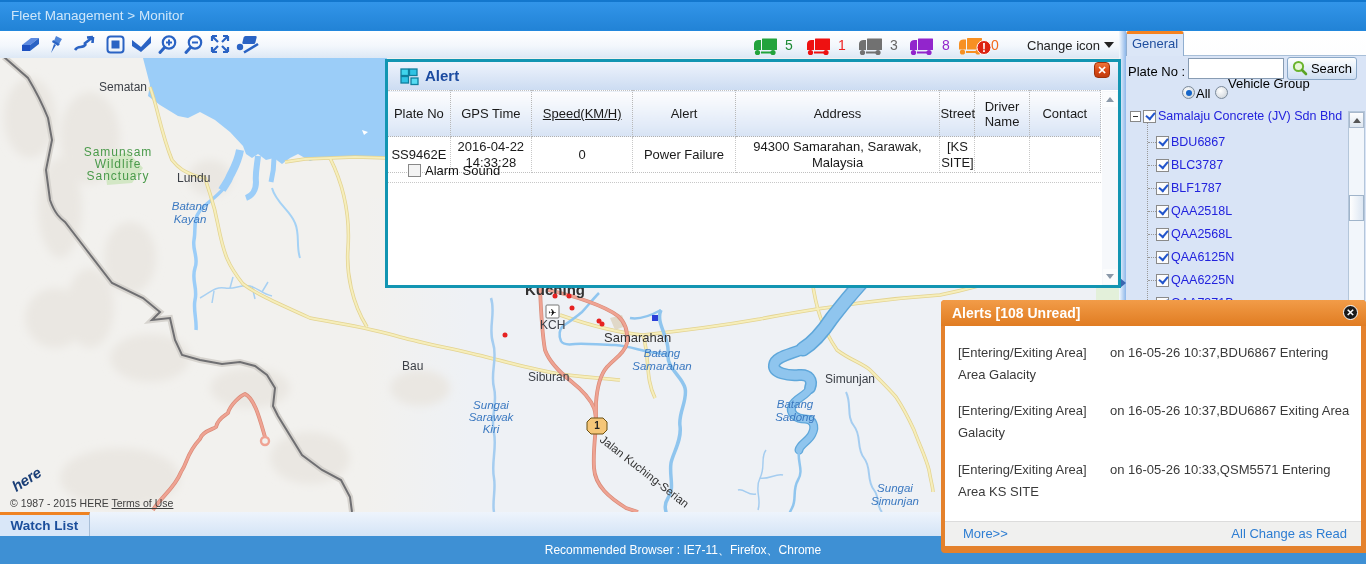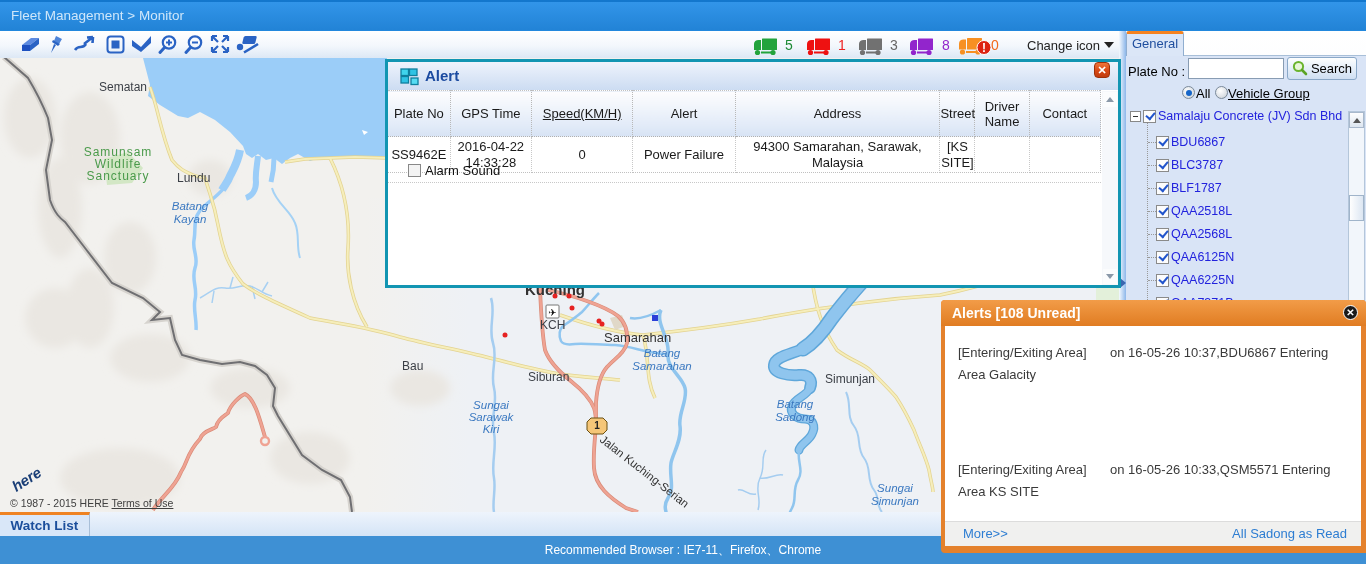--- a/index.html
+++ b/index.html
@@ -327,21 +327,21 @@
     <div id="rpcontent">
       <div class="rlabel" style="left:2px;top:8px;">Plate No :</div>
       <input id="plateinput" type="text" style="">
       <div id="searchbtn"><svg width="16" height="16" viewBox="0 0 16 16" style="vertical-align:-3px;margin-right:3px;">
             <circle cx="6.5" cy="6.5" r="4.6" fill="#e8f6d8" stroke="#6ab42e" stroke-width="2"></circle>
             <path d="M10,10 L14,14" stroke="#5aa426" stroke-width="2.6" stroke-linecap="round"></path>
           </svg>Search</div>
       <div class="radio sel" style="left:56px;top:30px;"></div>
       <div class="rlabel" style="left:70px;top:30px;">All</div>
       <div class="radio" style="left:89px;top:30px;"></div>
-      <div class="rlabel" style="left:102px;top:30px;text-decoration:underline;">Vehicle Group</div>
+      <div class="rlabel" style="left:102px;top:20px;">Vehicle Group</div>
       <div id="tree">
         <div class="expbox" style="left:4px;top:55px;"></div>
         <div class="cb chk" style="left:17px;top:54px;"></div>
         <div class="trow" style="top:53px;left:32px;width:200px;">Samalaju Concrete (JV) Sdn Bhd</div>
         <div style="position:absolute;left:21px;top:67px;width:1px;height:181px;border-left:1px dotted #999;"></div>
         <div style="position:absolute;left:22px;top:86px;width:8px;height:1px;border-top:1px dotted #999;"></div>
           <div style="position:absolute;left:22px;top:109px;width:8px;height:1px;border-top:1px dotted #999;"></div>
           <div style="position:absolute;left:22px;top:132px;width:8px;height:1px;border-top:1px dotted #999;"></div>
           <div style="position:absolute;left:22px;top:155px;width:8px;height:1px;border-top:1px dotted #999;"></div>
           <div style="position:absolute;left:22px;top:178px;width:8px;height:1px;border-top:1px dotted #999;"></div>
@@ -428,20 +428,21 @@
           <div style="position:absolute;left:3px;top:5px;width:0;height:0;border-left:4px solid transparent;border-right:4px solid transparent;border-top:5px solid #8a98a8;"></div>
         </div>
     </div>
   </div>
   <div id="alertspanel">
     <div style="position:absolute;left:0;top:0;width:425px;height:26px;border-radius:4px 4px 0 0;background:linear-gradient(#f29c48,#e07c22);"></div>
     <div id="aptitle">Alerts [108 Unread]</div>
     <div id="apclose">✕</div>
     <div id="apbody">
       <div class="apentry" style="top:16px;"><span class="c1">[Entering/Exiting Area]</span>on 16-05-26 10:37,BDU6867 Entering Area Galacity</div>
+      <div class="apentry" style="top:74px;"><span class="c1">[Entering/Exiting Area]</span>on 16-05-26 10:37,BDU6867 Exiting Area Galacity</div>
       <div class="apentry" style="top:133px;"><span class="c1">[Entering/Exiting Area]</span>on 16-05-26 10:33,QSM5571 Entering Area KS SITE</div>
     </div>
     <div id="apfooter">
         <span id="apmore">More&gt;&gt;</span>
-        <span id="apread">All Sadong as Read</span>
+        <span id="apread">All Change as Read</span>
       </div>
   </div>
 </div>
 
 </body></html>

